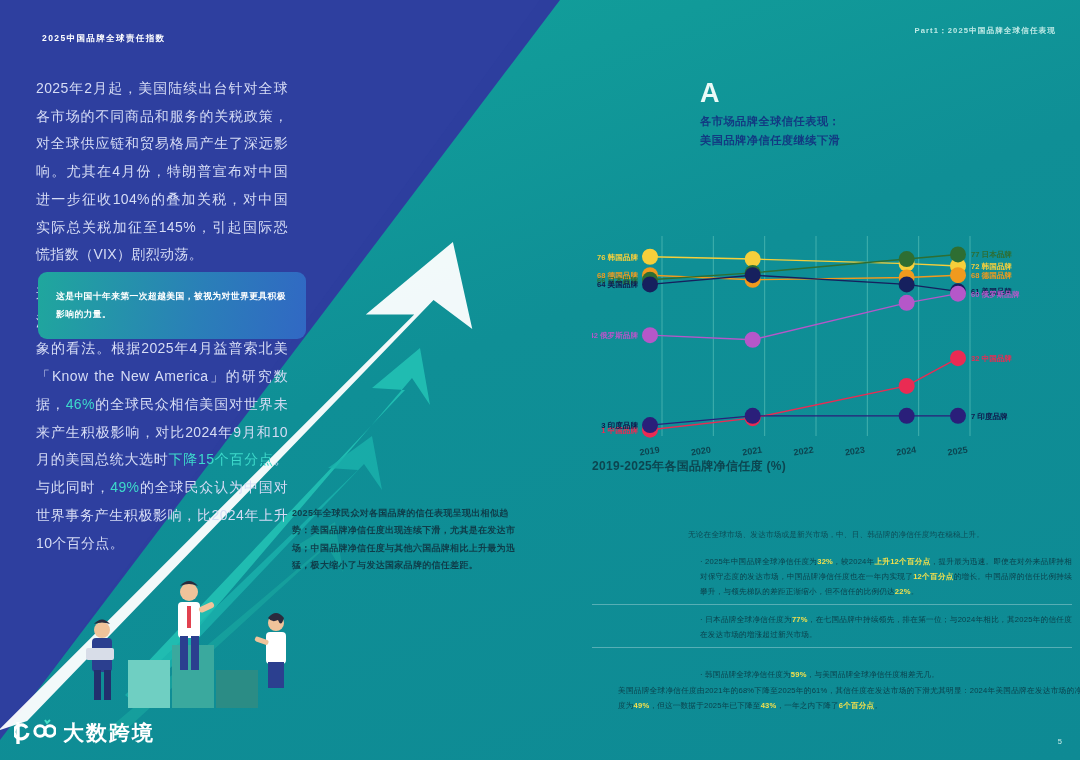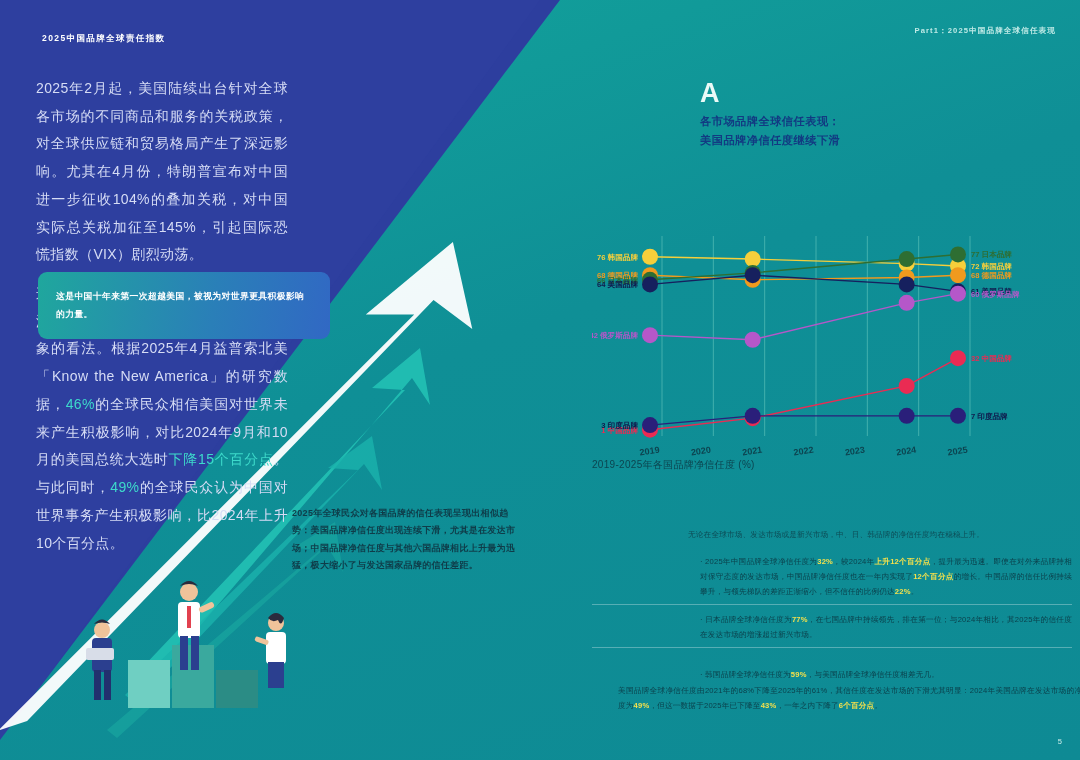--- a/index.html
+++ b/index.html
@@ -37,21 +37,21 @@
     letter-spacing: 1.4px;
   }
   .left-copy {
     position: absolute; left: 36px; top: 75px; width: 252px;
     color: #d6dcf5; font-size: 14px; line-height: 1.98;
     letter-spacing: 0.35px; text-align: justify;
   }
   .left-copy p { margin-bottom: 11px; }
   .hl-teal { color: #3ddacb; margin-top: 36px; }
   .callout {
-    position: absolute; left: 38px; top: 272px; width: 292px;
+    position: absolute; left: 38px; top: 272px; width: 268px;
     padding: 16px 18px;
     background: linear-gradient(100deg, #1fa79d 0%, #2a7fb8 60%, #3168c4 100%);
     border-radius: 9px;
     color: #ffffff; font-size: 8.8px; line-height: 2.0; letter-spacing: .4px;
     font-weight: bold;
   }
   .teal-block {
     position: absolute; left: 292px; top: 505px; width: 228px;
     color: #0f3c49; font-size: 9px; line-height: 1.92; letter-spacing: .3px;
     font-weight: bold;
@@ -81,21 +81,21 @@
     font-size: 11.2px; font-weight: bold; color: #123a82;
     line-height: 1.72; letter-spacing: .5px;
   }
   
   .chart-wrap {
     position: absolute; left: 592px; top: 224px; width: 488px; height: 250px;
   }
   .chart-svg { position:absolute; left:0; top:0; }
   .chart-caption {
     position: absolute; left: 592px; top: 458px;
-    font-size: 10px; color: #0c4550; letter-spacing: .3px;
+    font-size: 12px; color: #0c4550; letter-spacing: .3px; font-weight: bold;
   }
   
   .r-intro {
     position: absolute; left: 688px; top: 528px; width: 372px;
     font-size: 7.6px; color: #0d4c56; line-height: 1.9; letter-spacing: .2px;
   }
   .bullet {
     position: absolute; left: 700px; width: 372px;
     font-size: 7.6px; color: #0b414c; line-height: 2.0; letter-spacing: .2px;
     text-align: justify;
@@ -182,20 +182,30 @@
 
     <g>
       <rect x="226" y="112" width="20" height="32" rx="4" fill="#ffffff"></rect>
       <rect x="228" y="142" width="16" height="26" fill="#2b3f8f"></rect>
       <circle cx="236" cy="103" r="8" fill="#f0c39a"></circle>
       <path d="M228 98 q8 -10 16 0 q-3 10 -6 2 q-6 3 -10 -2" fill="#2b2b3d"></path>
       <rect x="216" y="116" width="14" height="5" rx="2" fill="#f0c39a" transform="rotate(20 216 116)"></rect>
     </g>
   </svg>
 
+  <div class="logo">
+    <svg width="42" height="30" viewBox="0 0 42 30">
+      <path d="M4 4 L4 26" stroke="#ffffff" stroke-width="3.4" fill="none"></path>
+      <path d="M14 15 a7 7 0 1 1 -1 -5" stroke="#ffffff" stroke-width="3.2" fill="none"></path>
+      <circle cx="26" cy="13" r="5.2" stroke="#ffffff" stroke-width="3" fill="none"></circle>
+      <circle cx="36" cy="13" r="5.2" stroke="#ffffff" stroke-width="3" fill="none"></circle>
+      <path d="M31 2 l2 3 l3 -3" stroke="#46e0c8" stroke-width="2" fill="none"></path>
+    </svg>
+    <span class="logo-text">大数跨境</span>
+  </div>
 
   <div class="sec-letter">A</div>
   <div class="sec-heading">
     <div>各市场品牌全球信任表现：</div>
     <div>美国品牌净信任度继续下滑</div>
   </div>
 
   <div class="chart-wrap">
     <svg class="chart-svg" id="chart" width="488" height="250" viewBox="0 0 488 250">
         <line x1="70" x2="70" y1="12" y2="212" stroke="#4fb9b4" stroke-width="0.8"></line>

